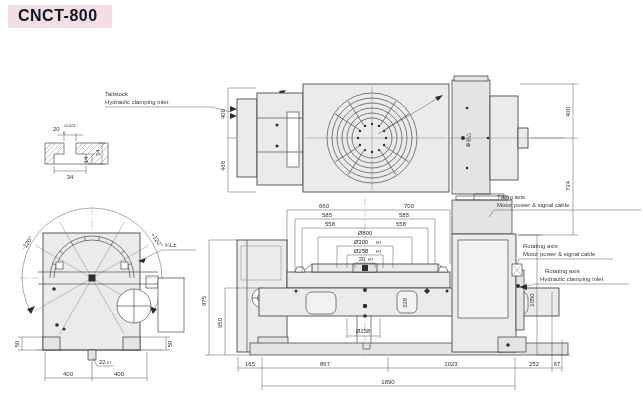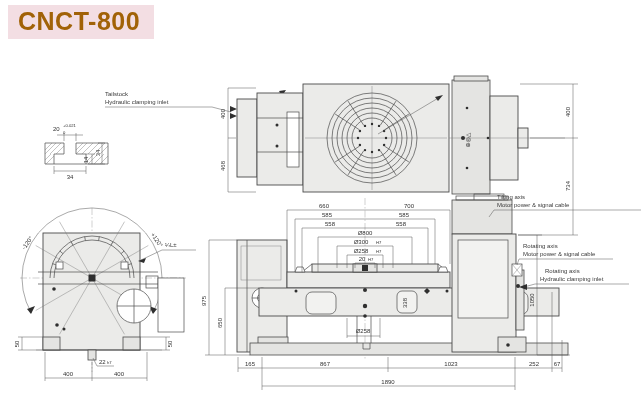--- a/index.html
+++ b/index.html
@@ -1,19 +1,19 @@
 <!DOCTYPE html>
 <html><head>
 <meta charset="utf-8">
 <style>
   html,body{margin:0;padding:0;background:#ffffff;}
   #stage{position:relative;width:643px;height:400px;background:#ffffff;overflow:hidden;
          font-family:"Liberation Sans",sans-serif;}
-  #title-badge{position:absolute;left:8px;top:5px;background:#f3dee3;color:#a16207;
-         font-size:25px;font-weight:bold;letter-spacing:.5px;padding:2px 14px 3px 10px;}
+  #title-badge{position:absolute;left:8px;top:5px;background:#f3dee3;color:#0f172a;
+         font-size:16px;font-weight:bold;letter-spacing:.5px;padding:2px 14px 3px 10px;}
   svg{position:absolute;left:0;top:0;}
   svg text{font-family:"Liberation Sans",sans-serif;fill:#333;}
   .ol{fill:#ebebe9;stroke:#4a4a4a;stroke-width:.9;}
   .ol2{fill:#e4e4e2;stroke:#4a4a4a;stroke-width:.8;}
   .wf{fill:#ffffff;stroke:#4a4a4a;stroke-width:.7;}
   .pf{fill:#f2f2f0;stroke:#4a4a4a;stroke-width:.7;}
   .ln{stroke:#4a4a4a;stroke-width:.7;fill:none;}
   .thin{stroke:#7a7a7a;stroke-width:.45;fill:none;}
   .cl{stroke:#8a8a8a;stroke-width:.4;fill:none;stroke-dasharray:7 2 1.5 2;}
   .dim{stroke:#555;stroke-width:.5;fill:none;}

